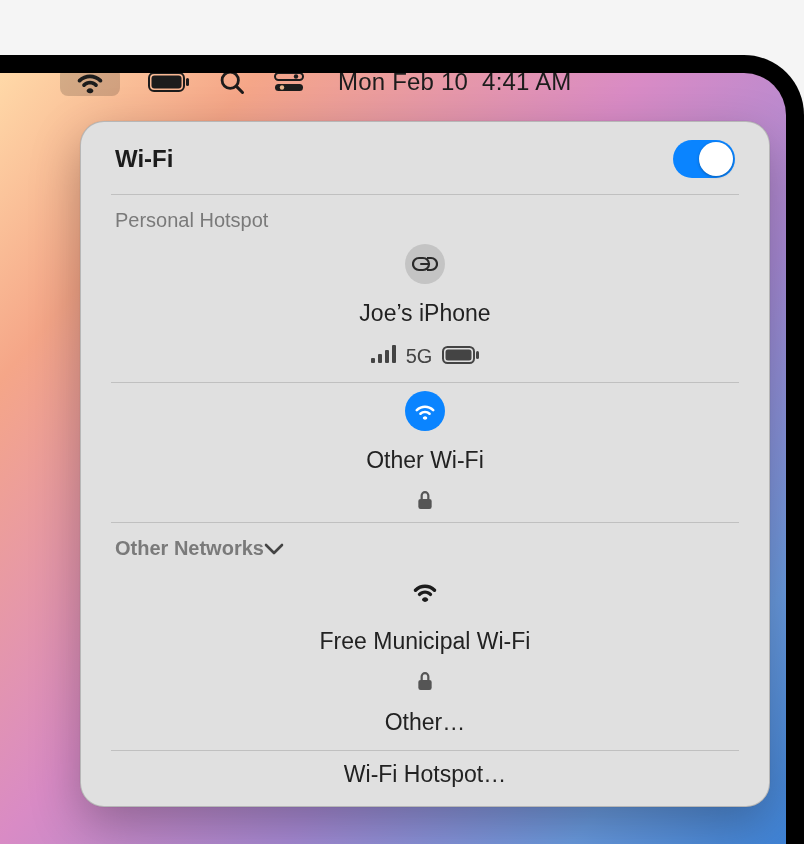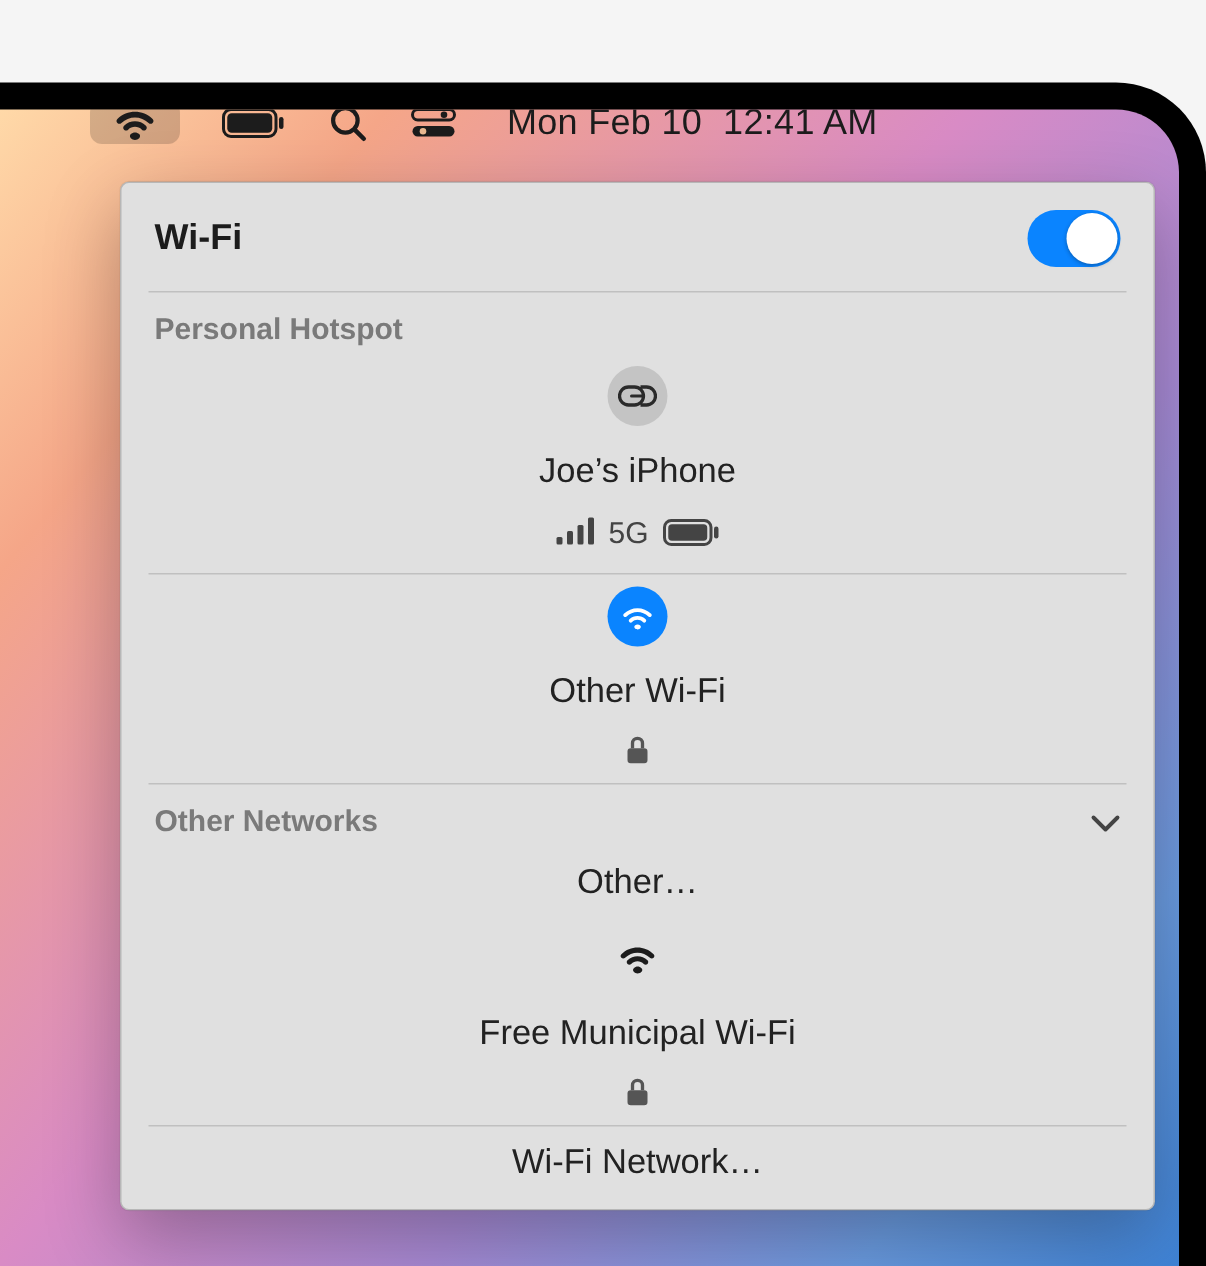--- a/index.html
+++ b/index.html
@@ -42,54 +42,54 @@
     }
     .menubar svg { display: block; }
     .menubar .dt { font-size: 24px; font-weight: 500; letter-spacing: 0.2px; display: flex; gap: 14px; margin-left: 6px;}
     .dropdown {
       position: absolute;
       top: 48px;
       left: 80px;
       right: 16px;
       background: #e0e0e0;
       border: 1px solid rgba(0,0,0,0.18);
-      border-radius: 6px;
+      border-radius: 24px;
       box-shadow: 0 18px 50px rgba(0,0,0,0.28), 0 0 0 0.5px rgba(0,0,0,0.05);
-      padding: 10px 4px 6px;
+      padding: 10px 16px 6px;
     }
     .dd-header { display: flex; align-items: center; justify-content: space-between; padding: 8px 18px 14px; }
     .dd-header .title { font-size: 24px; font-weight: 700; color: #1c1c1c; }
     .toggle {
       width: 62px; height: 38px; border-radius: 19px;
       background: #0a84ff; position: relative; cursor: pointer;
     }
     .toggle .knob {
       position: absolute; top: 2px; right: 2px;
       width: 34px; height: 34px; border-radius: 50%;
       background: #fff; box-shadow: 0 1px 3px rgba(0,0,0,0.3);
     }
     .hr { height: 1px; background: rgba(0,0,0,0.14); margin: 2px 14px; }
-    .sect-label { font-size: 20px; font-weight: 700; color: #7a7a7a; padding: 12px 18px 6px; }
+    .sect-label { font-size: 20px; font-weight: 400; color: #7a7a7a; padding: 12px 18px 6px; }
     .row {
       display: flex; align-items: center; gap: 16px;
       padding: 6px 18px 10px; cursor: pointer;
       font-size: 23px; color: #222; flex-direction: column;
     }
     .row.simple { padding-left: 18px; padding-top:8px; padding-bottom:12px;}
     .row .name { flex: 1; }
     .circle-icon {
       width: 40px; height: 40px; border-radius: 50%;
       display: flex; align-items: center; justify-content: center;
     }
     .circle-grey { background: #c4c4c4; }
     .circle-blue { background: #0a84ff; }
     .circle-none { width: 40px; height: 40px; display:flex; align-items:center; justify-content:center;}
     .trail { display: flex; align-items: center; gap: 10px; color: #555; }
     .trail .tag { font-size: 20px; font-weight:500; color:#444;}
-    .sect-hdr-row { display:flex; align-items:center; justify-content:space-between; padding: 12px 18px 6px;}
+    .sect-hdr-row { display:flex; align-items:center; padding: 12px 18px 6px;}
     .sect-hdr-row .lbl { font-size: 20px; font-weight: 700; color: #7a7a7a;}
     .lock svg, .chev svg { display:block; }
   </style>
 </head>
 <body>
 
 <div class="device-frame"></div>
 <div class="screen">
 
   <div class="menubar">
@@ -114,21 +114,21 @@
     <span>
       <svg width="30" height="24" viewBox="0 0 30 20">
           <rect x="1" y="1" width="28" height="7" rx="3.5" fill="none" stroke="#1c1c1c" stroke-width="2"></rect>
           <circle cx="22" cy="4.5" r="2.2" fill="#1c1c1c"></circle>
           <rect x="1" y="12" width="28" height="7" rx="3.5" fill="#1c1c1c"></rect>
           <circle cx="8" cy="15.5" r="2.2" fill="#e8b890"></circle>
         </svg>
     </span>
     <div class="dt">
       <span>Mon Feb 10</span>
-      <span>12:41 AM</span>
+      <span>4:41 AM</span>
     </div>
   </div>
 
   <div class="dropdown">
     <div class="dd-header">
       <span class="title">Wi-Fi</span>
       <div class="toggle">
           <div class="knob"></div>
         </div>
     </div>
@@ -181,36 +181,36 @@
     <div class="hr"></div>
 
     <div class="sect-hdr-row">
       <span class="lbl">Other Networks</span>
       <span class="chev">
         <svg width="20" height="14" viewBox="0 0 20 12">
             <path d="M2 2l8 8 8-8" fill="none" stroke="#444" stroke-width="2.6" stroke-linecap="round" stroke-linejoin="round"></path>
           </svg>
       </span>
     </div>
-    <div class="row simple">
-      <span class="name">Other…</span>
-    </div>
     <div class="row">
       <div class="circle-none">
         <svg width="28" height="22" viewBox="0 0 24 18">
             <path d="M12 17.5c-.8 0-1.6-.3-2.1-.9-.6-.6-.6-1.5 0-2.1 1.2-1.2 3.2-1.2 4.4 0 .6.6.6 1.5 0 2.1-.5.6-1.3.9-2.3.9zM6.3 12.1c-.6-.6-.6-1.5 0-2.1 3.1-3.1 8.3-3.1 11.4 0 .6.6.6 1.5 0 2.1-.6.6-1.5.6-2.1 0-2-2-5.2-2-7.2 0-.6.6-1.5.6-2.1 0zM2.8 8.6c-.6-.6-.6-1.5 0-2.1C7.9 1.4 16.1 1.4 21.2 6.5c.6.6.6 1.5 0 2.1-.6.6-1.5.6-2.1 0-3.9-3.9-10.3-3.9-14.2 0-.6.6-1.5.6-2.1 0z" fill="#1c1c1c"></path>
           </svg>
       </div>
       <span class="name">Free Municipal Wi-Fi</span>
       <span class="lock">
         <svg width="16" height="20" viewBox="0 0 14 18">
             <rect x="1" y="8" width="12" height="9" rx="2" fill="#555"></rect>
             <path d="M4 8V5a3 3 0 016 0v3" fill="none" stroke="#555" stroke-width="2"></path>
           </svg>
       </span>
     </div>
-    <div class="hr"></div>
     <div class="row simple">
-      <span class="name">Wi-Fi Network…</span>
+      <span class="name">Other…</span>
+    </div>
+    <div class="hr"></div>
+    <div class="row simple">
+      <span class="name">Wi-Fi Hotspot…</span>
     </div>
   </div>
 
 </div>
 
 </body></html>

